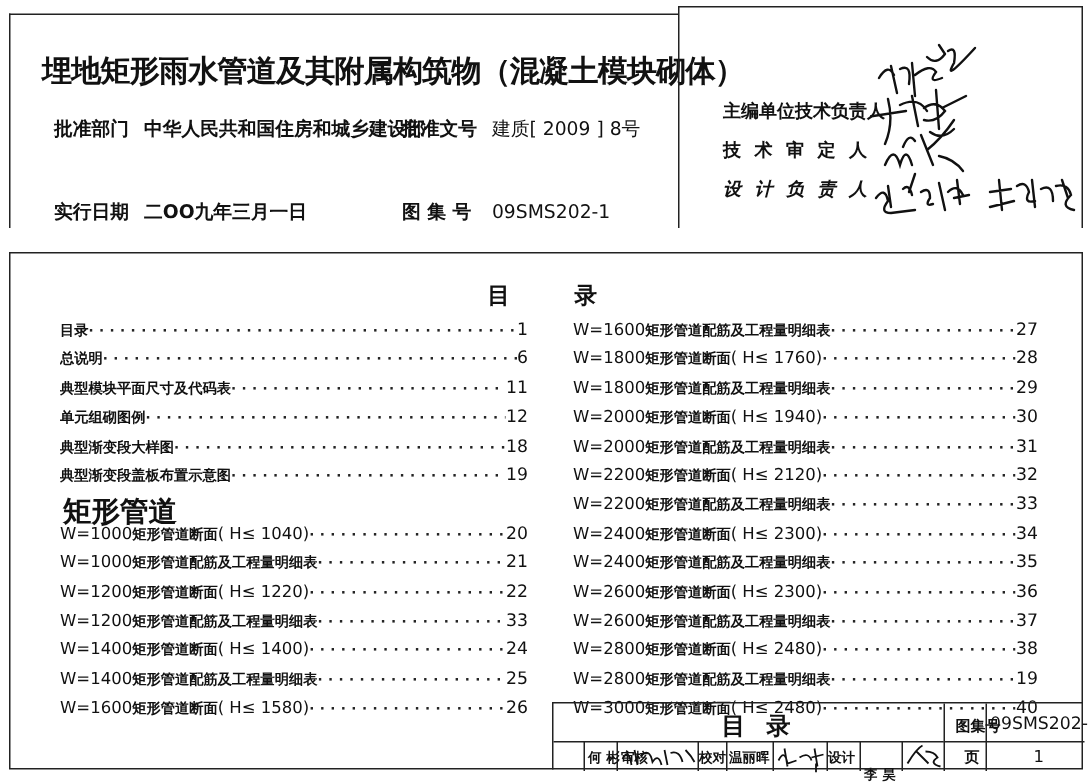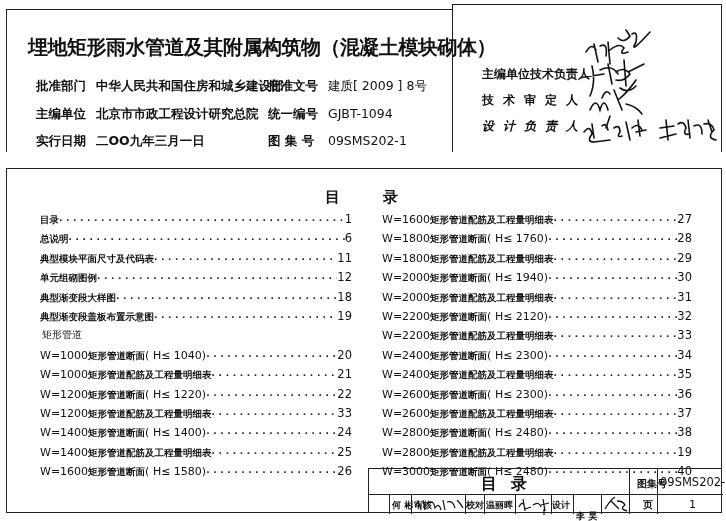--- a/index.html
+++ b/index.html
@@ -61,21 +61,21 @@
       display: flex; align-items: baseline; height: 19.4px; font-size: 11px;
       white-space: nowrap; overflow: hidden;
     }
     .toc-item .t { flex: 0 0 auto; }
     .toc-item .dots {
       flex: 1 1 auto; overflow: hidden; letter-spacing: 3.6px; font-size: 9px; color: #222;
       font-weight: bold;
     }
     .toc-item .p { flex: 0 0 auto; font-size: 11.5px; }
     .toc-section {
-      height: 19.4px; font-size: 10px; font-weight: normal; padding-left: 2px;
+      height: 19.4px; font-size: 19px; font-weight: bold; padding-left: 2px;
     }
     .toc-cjk { font-size: 9.5px; font-weight: bold; }
 
     
     .title-block {
       position: absolute; left: 368px; top: 468px; width: 354px; height: 45px;
       border: 1.2px solid #222; border-bottom: none; border-right: none;
     }
     .tb-title {
       position: absolute; left: 112px; top: 5px; font-size: 16px; font-weight: bold; letter-spacing: 14px;
@@ -94,26 +94,20 @@
 <div class="page">
 
   <div class="header-left"></div>
   <div class="main-title">埋地矩形雨水管道及其附属构筑物（混凝土模块砌体）</div>
 
   <div class="info-row row1">
     <span class="lbl">批准部门</span>
     <span class="val">中华人民共和国住房和城乡建设部</span>
     <span class="lbl2">批准文号</span>
     <span class="val2">建质[ 2009 ] 8号</span>
-  </div>
-  <div class="info-row row2">
-    <span class="lbl">主编单位</span>
-    <span class="val">北京市市政工程设计研究总院</span>
-    <span class="lbl2">统一编号</span>
-    <span class="val2">GJBT-1094</span>
   </div>
   <div class="info-row row3">
     <span class="lbl">实行日期</span>
     <span class="val">二OO九年三月一日</span>
     <span class="lbl2">图 集 号</span>
     <span class="val2">09SMS202-1</span>
   </div>
 
   <div class="header-right"></div>
   <div class="sig-label sig2">主编单位技术负责人</div>

